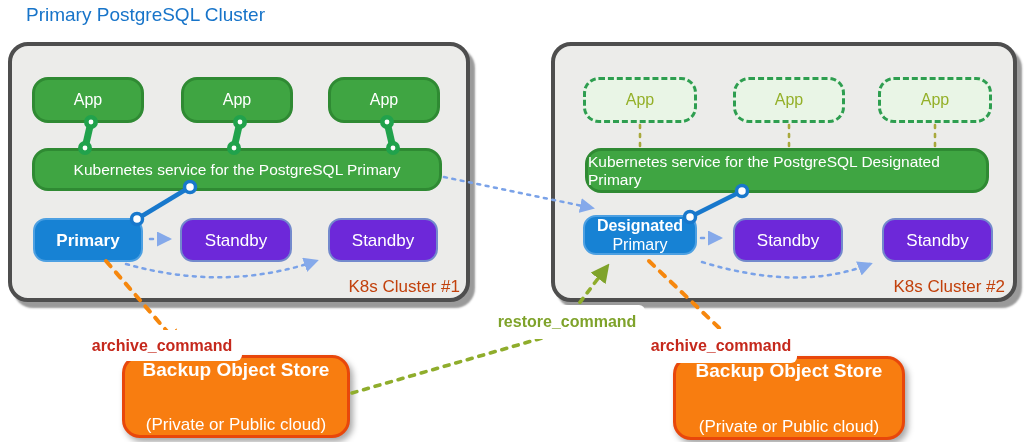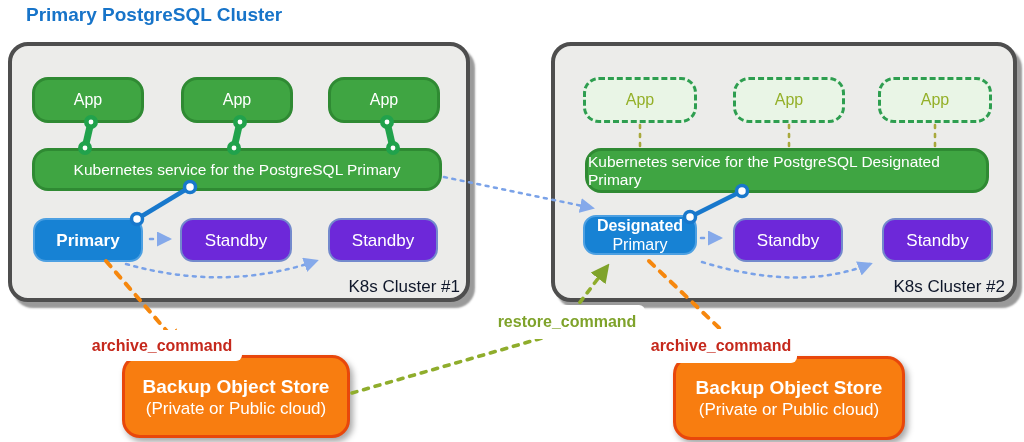--- a/index.html
+++ b/index.html
@@ -1,40 +1,40 @@
 <!DOCTYPE html>
 <html><head>
 <meta charset="utf-8">
 <style>
   html,body{margin:0;padding:0;background:#ffffff;}
   #canvas{position:relative;width:1024px;height:442px;background:#ffffff;
           font-family:"Liberation Sans", sans-serif;overflow:hidden;}
   .abs{position:absolute;box-sizing:border-box;}
-  .title{font-size:19px;font-weight:bold;color:#1774C9;white-space:nowrap;}
+  .title{font-size:19px;font-weight:normal;color:#1774C9;white-space:nowrap;}
   .cluster{background:#ECECEA;border:4px solid #4E4E4E;border-radius:20px;
            box-shadow:5px 6px 2px rgba(30,30,30,.45);}
   .greenbox{background:#3FA542;border:3px solid #2F8A33;border-radius:16px;
             color:#ffffff;display:flex;align-items:center;justify-content:center;
             font-size:16px;}
   .appghost{background:#E9F5E6;border:3px dashed #2E9E50;border-radius:16px;
             color:#94B029;display:flex;align-items:center;justify-content:center;
             font-size:16px;}
   .servicebar{border-radius:16px;font-size:15.5px;}
   .node{border-radius:13px;color:#ffffff;display:flex;flex-direction:column;
         align-items:center;justify-content:center;font-size:17px;line-height:19px;}
   .primary{background:#1782D4;border:2px solid #4DA0E2;font-weight:bold;}
   .standby{background:#6d28d9;border:2px solid #7389CC;}
-  .clusterlabel{font-size:17px;color:#0f172a;text-align:right;white-space:nowrap;}
+  .clusterlabel{font-size:17px;color:#c2410c;text-align:right;white-space:nowrap;}
   .cmdlabel{background:#ffffff;border-radius:6px;display:flex;align-items:center;
             justify-content:center;font-size:16px;font-weight:bold;white-space:nowrap;}
   .cmd-red{color:#C5281C;margin-top:24px;}
   .cmd-green{color:#7FA32B;}
   .backup{background:#F87D10;border:3.5px solid #E8470B;border-radius:18px;
           color:#ffffff;display:flex;flex-direction:column;align-items:center;
-          justify-content:center;box-shadow:3px 4px 6px rgba(0,0,0,.35);}
+          justify-content:space-between;box-shadow:3px 4px 6px rgba(0,0,0,.35);}
   .backup .t1{font-size:19px;font-weight:bold;line-height:23px;}
   .backup .t2{font-size:17px;line-height:21px;}
   svg.links{position:absolute;left:0;top:0;pointer-events:none;}
   .subline{font-weight:normal;}
 </style>
 </head>
 <body>
 
 <div id="canvas">
 

